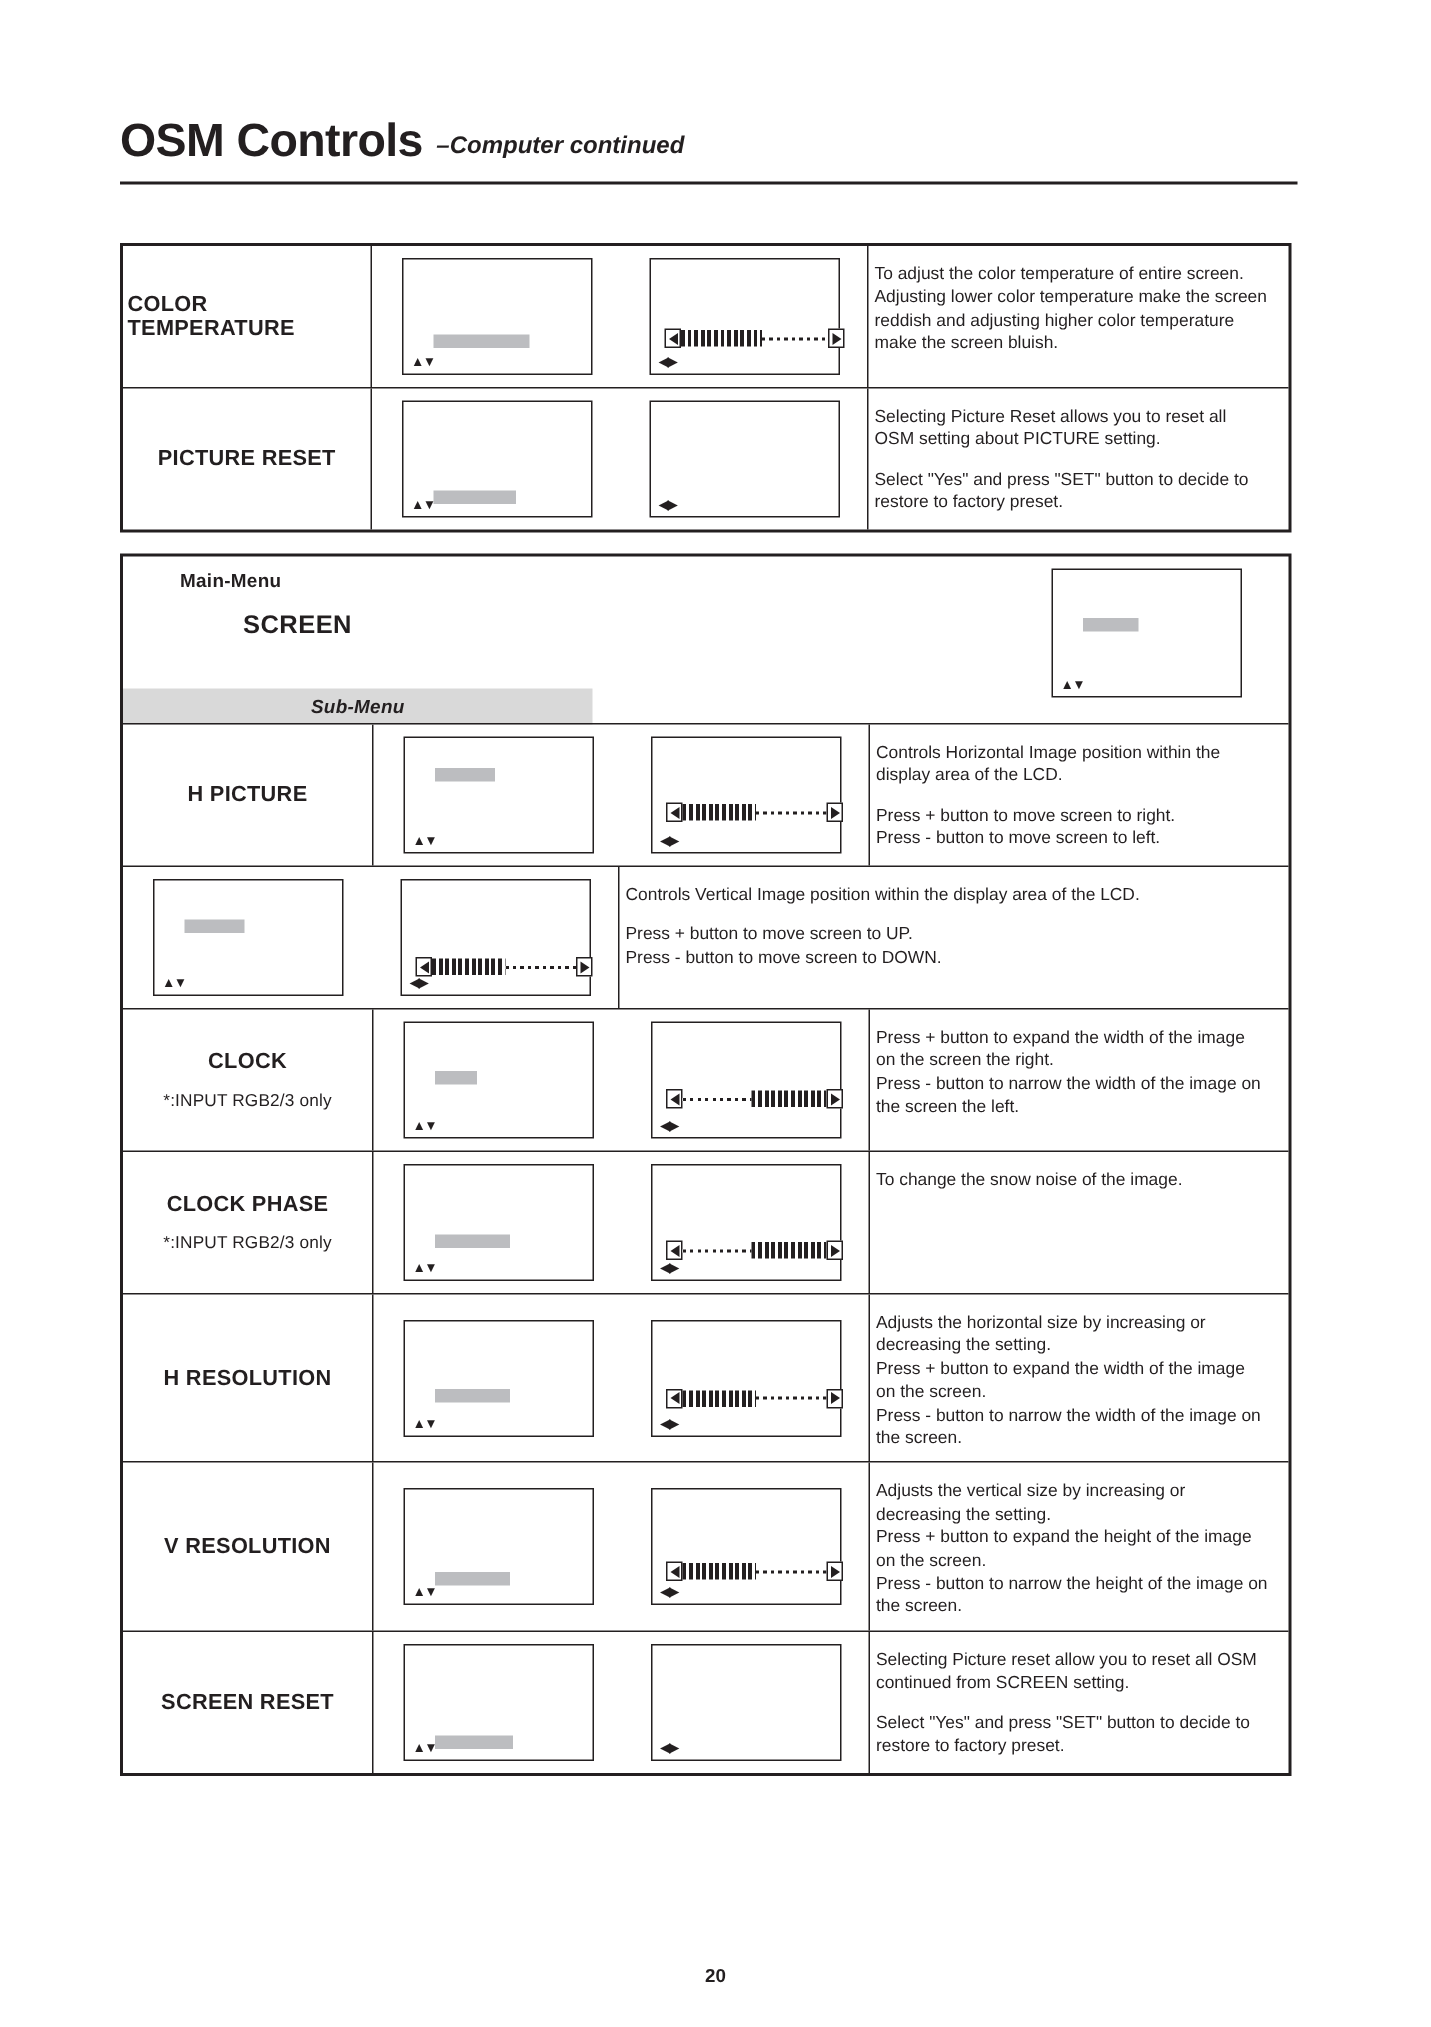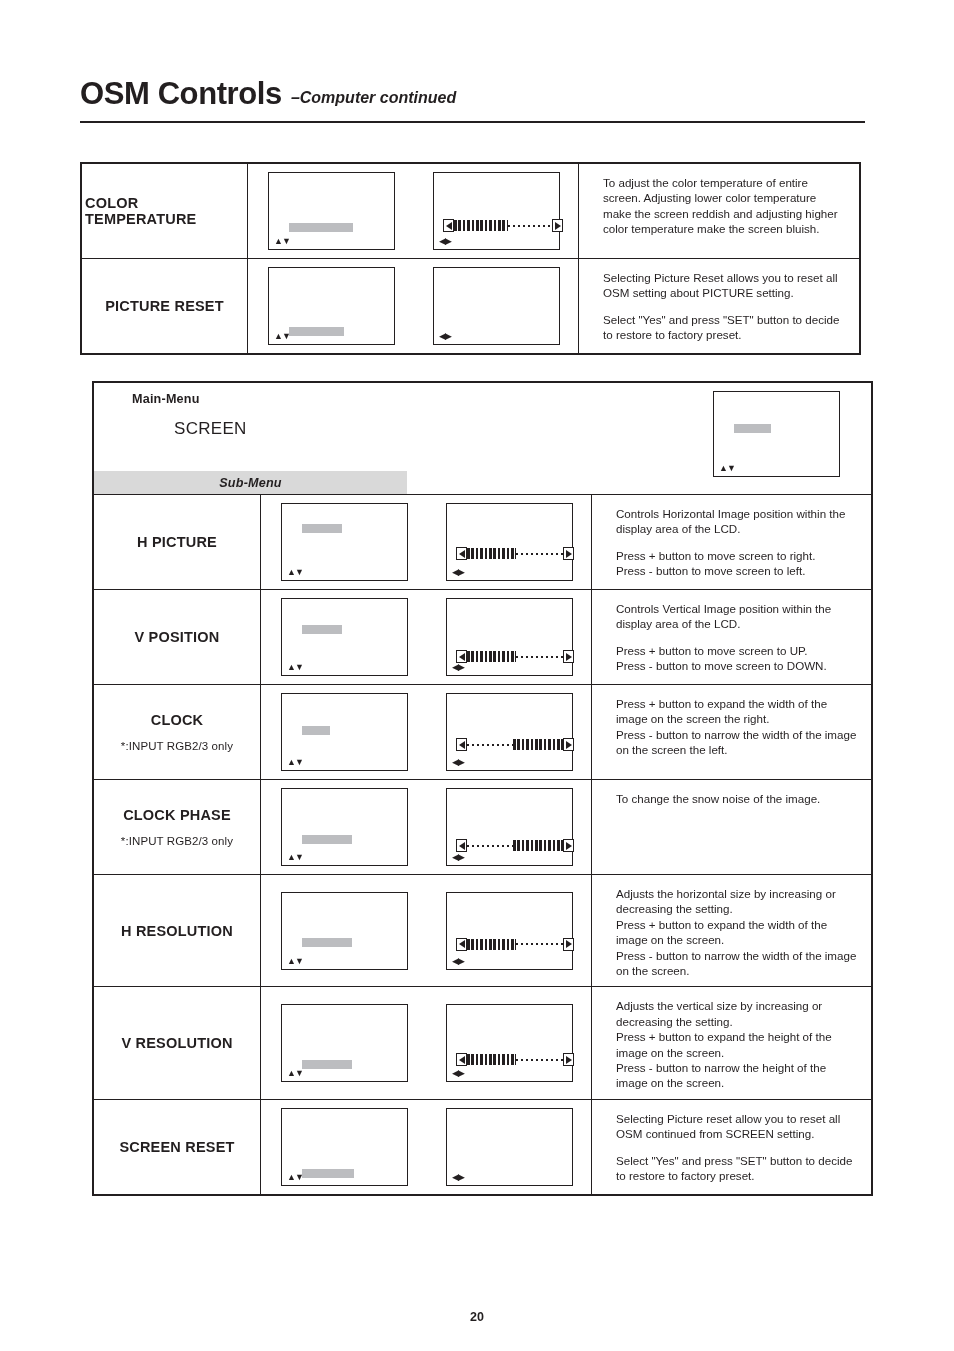--- a/index.html
+++ b/index.html
@@ -53,21 +53,21 @@
   
   .osm-table {
     position: absolute;
     left: 80px;
     width: 781px;
     border: 2.4px solid #231f20;
     box-sizing: border-box;
     background: #fff;
   }
   #table-picture { top: 162px; }
-  #table-screen  { top: 381px; margin-left: 12px; }
+  #table-screen  { top: 369px; }
 
   .row {
     display: flex;
     border-bottom: 1.4px solid #231f20;
     box-sizing: border-box;
   }
   .row:last-child { border-bottom: none; }
 
   .col-label {
     width: 166px;
@@ -102,21 +102,21 @@
     display: flex;
     align-items: center;
     justify-content: center;
     padding: 8px 0;
     box-sizing: border-box;
   }
   .col-osd.second { flex: 0 0 163px; width: 163px; }
 
   .col-desc {
     flex: 1 1 auto;
-    padding: 11px 14px 8px 24px;
+    padding: 11px 14px 8px 4px;
     box-sizing: border-box;
     border-left: 1.4px solid #231f20;
   }
   .desc-para {
     font-size: 11.6px;
     line-height: 1.33;
     color: #231f20;
     margin: 0;
   }
   .desc-para + .desc-para { margin-top: 11px; }
@@ -207,21 +207,21 @@
     font-size: 12.6px;
     font-weight: bold;
     color: #231f20;
     letter-spacing: 0.2px;
   }
   .menu-head-title {
     position: absolute;
     left: 80px;
     top: 36px;
     font-size: 17px;
-    font-weight: normal;
+    font-weight: bold;
     color: #231f20;
     letter-spacing: 0.3px;
   }
   .submenu-bar {
     position: absolute;
     left: 0;
     bottom: 0;
     width: 313px;
     height: 24px;
     background: #d9d9d9;
@@ -375,23 +375,20 @@
           </div>
           <div class="osd-arrows">◀▶</div>
         </div>
       </div>
       <div class="col-desc">
         <p class="desc-para">Controls Horizontal Image position within the display area of the LCD.</p>
         <p class="desc-para">Press + button to move screen to right.<br>Press - button to move screen to left.</p>
       </div>
     </div>
     <div class="row">
-      <div class="col-label wide">
-        <div class="label-main">V POSITION</div>
-      </div>
       <div class="col-osd">
         <div class="osd-box">
           <div class="osd-highlight" style="left: 20px; top: 26px; width: 40px;"></div>
           <div class="osd-arrows">▲▼</div>
         </div>
       </div>
       <div class="col-osd second">
         <div class="osd-box">
           <div class="osd-slider" style="top: 51px;">
             <div class="slider-cap">

